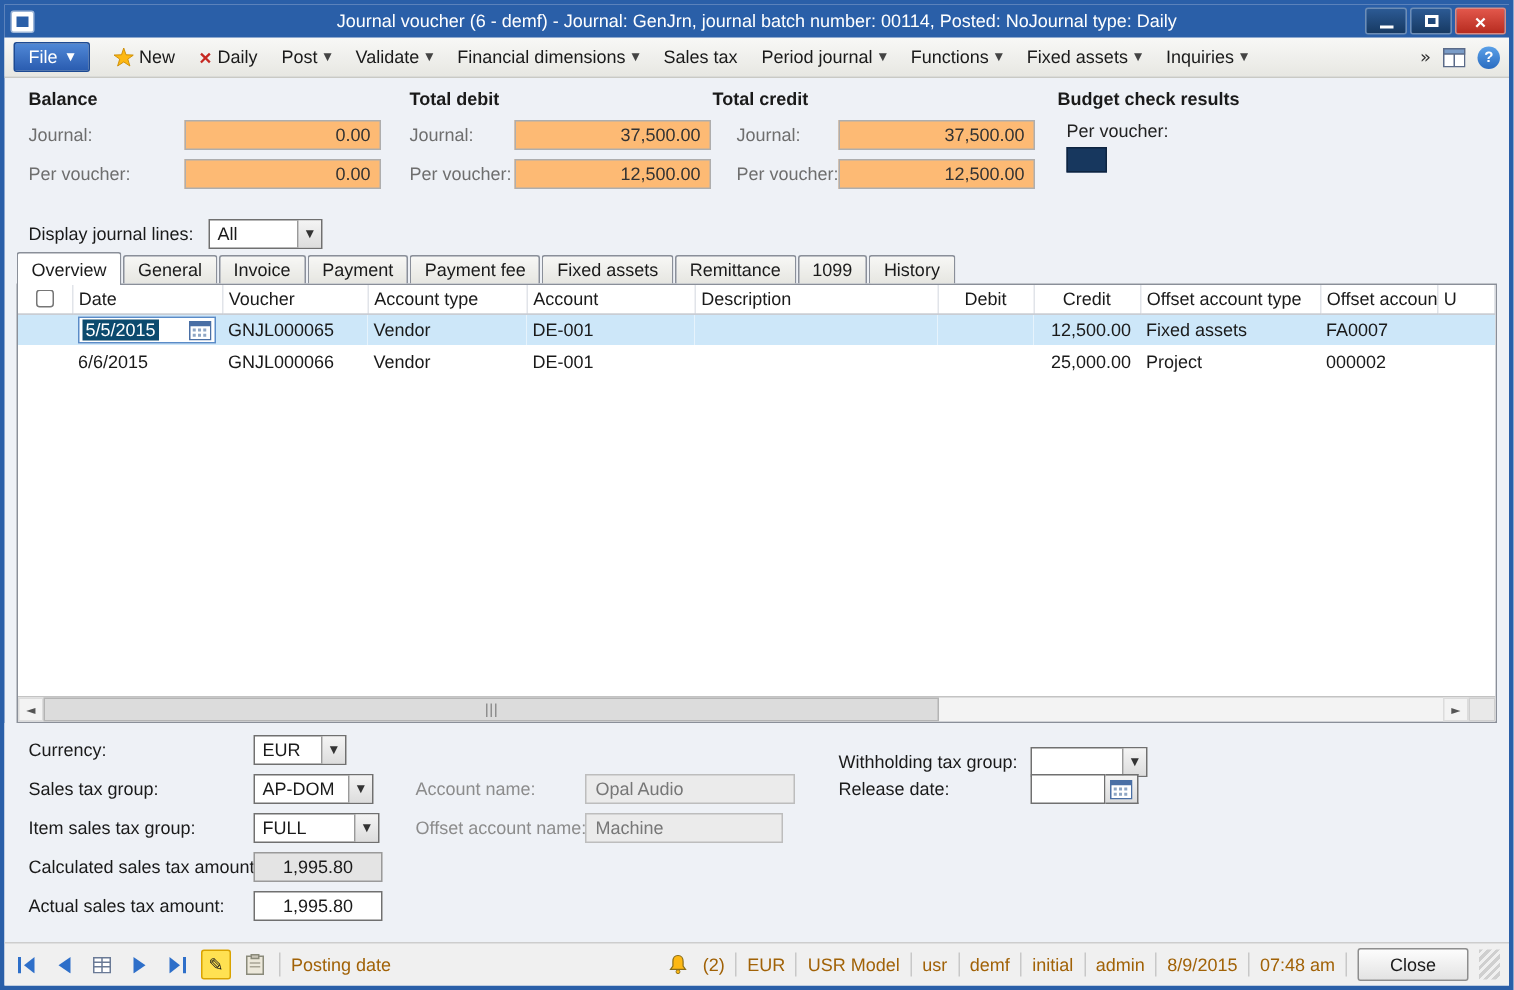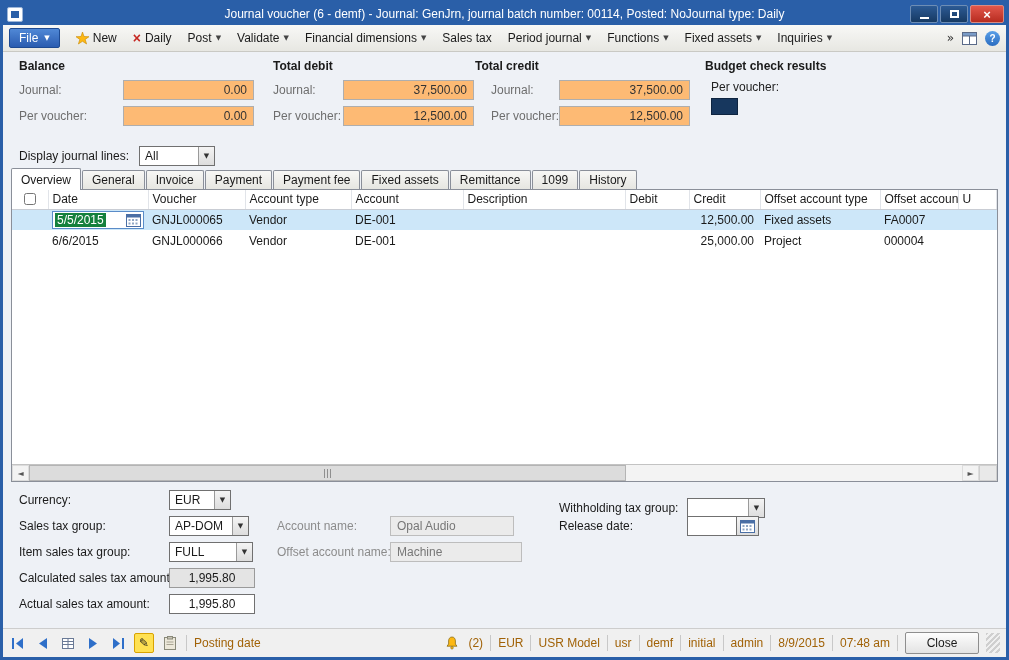--- a/index.html
+++ b/index.html
@@ -41,28 +41,28 @@
 .filter-row .combo{width:76px;margin-left:10px}
 
 .tabstrip{height:22px;display:flex;align-items:flex-end;padding-left:8px;flex:0 0 auto;position:relative;z-index:2}
 .tab{border:1px solid #8a8f99;border-bottom:none;border-radius:2px 2px 0 0;background:linear-gradient(#f7f7f5,#e6e6e1);padding:2px 9px 2px 9px;height:19px;margin-right:1px;white-space:nowrap}
 .tab.active{background:#fff;height:22px;margin-bottom:-1px;padding-top:4px}
 
 .grid-panel{flex:1 1 auto;margin:0 8px;border:1px solid #8a8f99;background:#fff;display:flex;flex-direction:column;overflow:hidden;position:relative;z-index:1}
 .grid-body{flex:1;overflow:hidden;background:#fff}
 table.grid{width:100%;border-collapse:collapse;table-layout:fixed}
 table.grid th{font-weight:normal;text-align:left;padding:2px 4px;height:19px;border-right:1px solid #e1e4e9;border-bottom:1px solid #c9cdd4;background:#fff;white-space:nowrap;overflow:hidden}
-table.grid th.num{text-align:left}
+table.grid th.num{text-align:center}
 table.grid td{padding:1px 4px;height:21px;white-space:nowrap;overflow:hidden}
 table.grid td.num{text-align:right;padding-right:6px}
 tr.selected{background:#cde7f9}
 .selcell{display:flex;align-items:center;justify-content:center}
 .chk{width:12px;height:12px}
 .date-edit{display:flex;align-items:center;border:1px solid #5a8cc8;background:#fff;height:18px;padding:0 2px}
-.date-edit .sel-text{background:#15803d;color:#fff;padding:0 2px}
+.date-edit .sel-text{background:#0c4a6e;color:#fff;padding:0 2px}
 .date-edit svg{margin-left:auto}
 
 .hscroll{flex:0 0 17px;border-top:1px solid #c3c3c3;background:#f3f3f3;display:flex}
 .scroll-arrow{width:17px;height:16px;display:flex;align-items:center;justify-content:center;background:#f3f3f3;border:1px solid #dcdcdc;color:#555}
 .scroll-arrow span{font-family:"DejaVu Sans",sans-serif;font-size:8px}
 .scroll-track{flex:1;position:relative}
 .scroll-thumb{position:absolute;left:0;top:0;height:16px;width:64%;background:#dcdcdc;border:1px solid #b4b4b4;display:flex;align-items:center;justify-content:center;gap:2px}
 .scroll-thumb i{display:block;width:1px;height:9px;background:#8f8f8f}
 .corner-box{width:18px;height:16px;background:#e9e9e9;border:1px solid #cfcfcf}
 
@@ -279,21 +279,21 @@
           <tr>
             <td></td>
             <td>6/6/2015</td>
             <td>GNJL000066</td>
             <td>Vendor</td>
             <td>DE-001</td>
             <td></td>
             <td class="num"></td>
             <td class="num">25,000.00</td>
             <td>Project</td>
-            <td>000004</td>
+            <td>000002</td>
             <td></td>
           </tr>
         </tbody>
       </table>
     </div>
     <div class="hscroll">
       <div class="scroll-arrow">
           <span>◄</span>
         </div>
       <div class="scroll-track">
@@ -342,21 +342,21 @@
       <label style="width:150px">Calculated sales tax amount:</label>
       <div class="box num calc" style="width:86px">1,995.80</div>
     </div>
     <div class="frow" style="left:16px;top:112px">
       <label style="width:150px">Actual sales tax amount:</label>
       <div class="box num" style="width:86px">1,995.80</div>
     </div>
 
     <div class="frow" style="left:274px;top:34px">
       <label class="lab-dis" style="width:113px">Account name:</label>
-      <div class="box disabled" style="width:124px">Opal Audio</div>
+      <div class="box disabled" style="width:140px">Opal Audio</div>
     </div>
     <div class="frow" style="left:274px;top:60px">
       <label class="lab-dis" style="width:113px">Offset account name:</label>
       <div class="box disabled" style="width:132px">Machine</div>
     </div>
 
     <div class="frow" style="left:556px;top:16px">
       <label style="width:128px">Withholding tax group:</label>
       <div class="combo" style="width:78px">
         <span class="val"></span>

